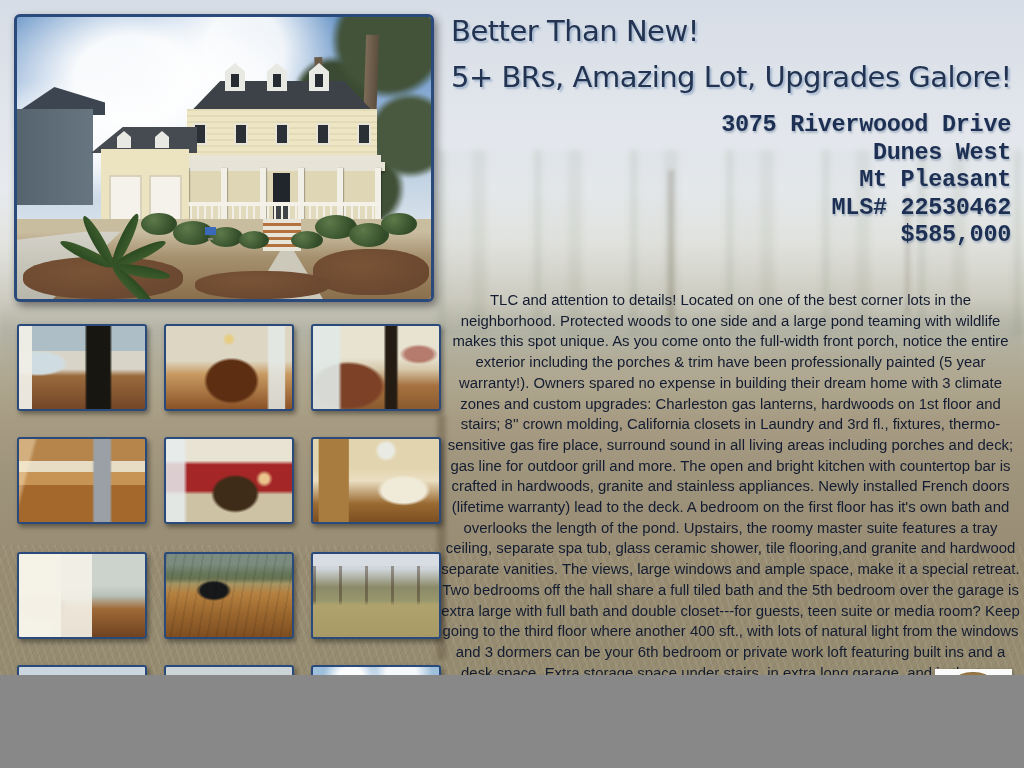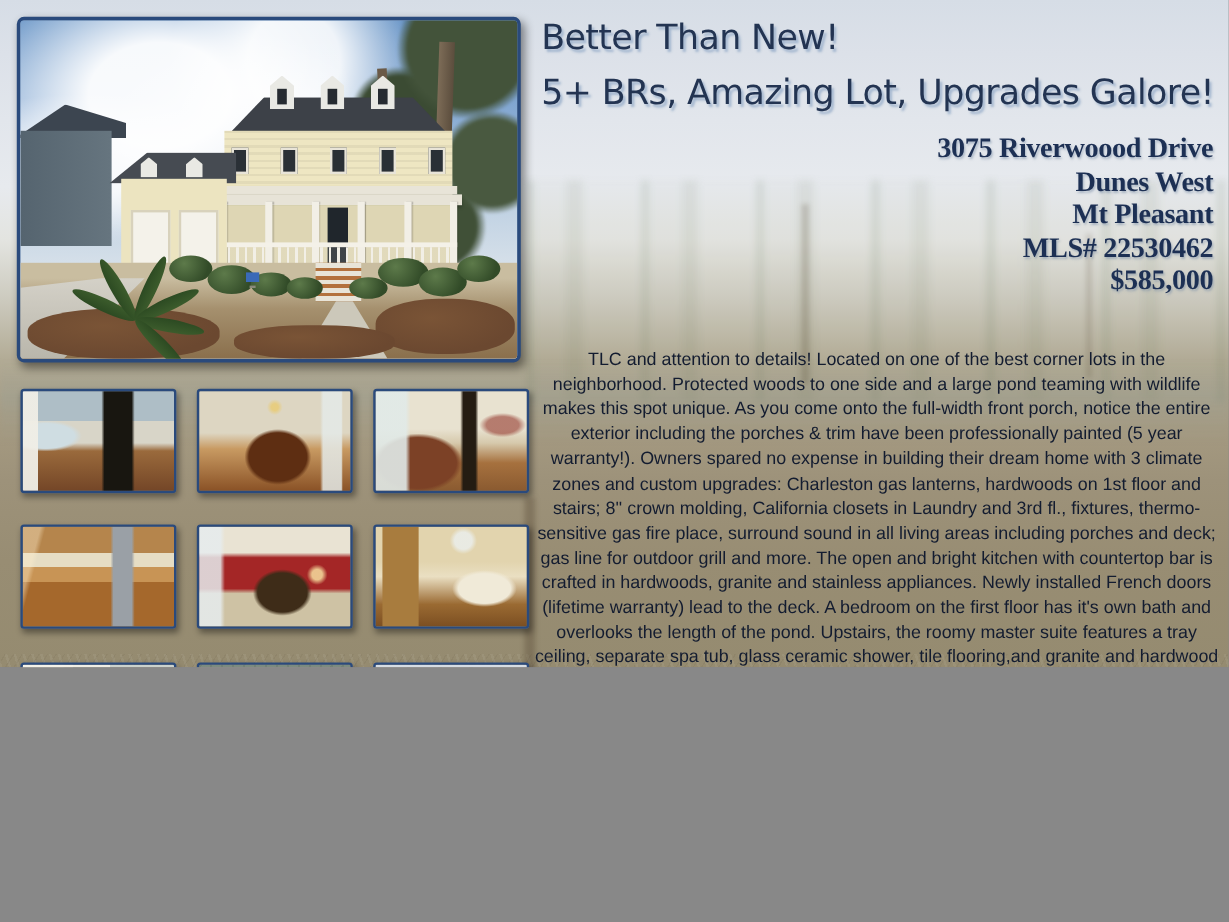--- a/index.html
+++ b/index.html
@@ -1,16 +1,16 @@
 <!DOCTYPE html>
 <html><head>
 <meta charset="utf-8">
 <style>
   html,body{margin:0;padding:0;background:#888;}
-  #flyer{position:relative;width:1024px;height:556px;overflow:hidden;
+  #flyer{position:relative;width:1024px;height:675px;overflow:hidden;
     font-family:"Liberation Sans",sans-serif;
     background:linear-gradient(180deg,
       #d6dde6 0%, #dce1e9 8%, #e2e6ec 18%, #e7eaee 28%,
       #e3e4e0 36%, #cccabe 45%, #b2ab95 54%,
       #a79c83 62%, #9d927a 72%, #988d73 84%, #958b70 100%);}
   
   .bg-trees{position:absolute;left:438px;right:0;top:150px;height:185px;
     background:repeating-linear-gradient(90deg,
       rgba(96,116,86,.20) 0 7px, rgba(150,158,140,.07) 7px 34px,
       rgba(112,124,96,.16) 34px 48px, rgba(170,174,160,.05) 48px 96px);
@@ -88,21 +88,21 @@
   .mp-palm i{position:absolute;left:58px;top:30px;width:58px;height:11px;border-radius:50%;
     background:linear-gradient(#2c4a22,#3c5c2c);transform-origin:0 50%;}
   .f1{transform:rotate(-155deg);} .f2{transform:rotate(-120deg);} .f3{transform:rotate(-65deg);}
   .f4{transform:rotate(-25deg);} .f5{transform:rotate(10deg);} .f6{transform:rotate(45deg);}
 
   
   .headline{position:absolute;left:451px;top:14px;color:#233452;font-family:"DejaVu Sans",sans-serif;
     font-size:29px;letter-spacing:-.5px;text-shadow:2px 2px 2px rgba(160,180,205,.95);white-space:nowrap;}
   .headline .l2{margin-top:12px;}
   .address{position:absolute;right:13px;top:111px;text-align:right;color:#1d3054;
-    font-family:Liberation Serif, serif;font-weight:bold;font-size:23.5px;line-height:27.6px;
+    font-family:Liberation Mono, monospace;font-weight:bold;font-size:23.5px;line-height:27.6px;
     letter-spacing:-.3px;text-shadow:1px 1.5px 2px rgba(120,140,165,.55);}
 
   
   .description{position:absolute;left:441px;top:290px;width:579px;text-align:center;
     color:#131c30;font-size:14.9px;line-height:20.7px;font-family:"Liberation Sans",sans-serif;}
 
   
   .thumb{position:absolute;width:130px;height:87px;border:2px solid #2a4a7c;border-radius:3px;
     box-sizing:border-box;box-shadow:2px 3px 5px rgba(0,0,0,.4);}
   .r1{top:324px;} .r2{top:437px;} .r3{top:552px;} .r4{top:665px;}

